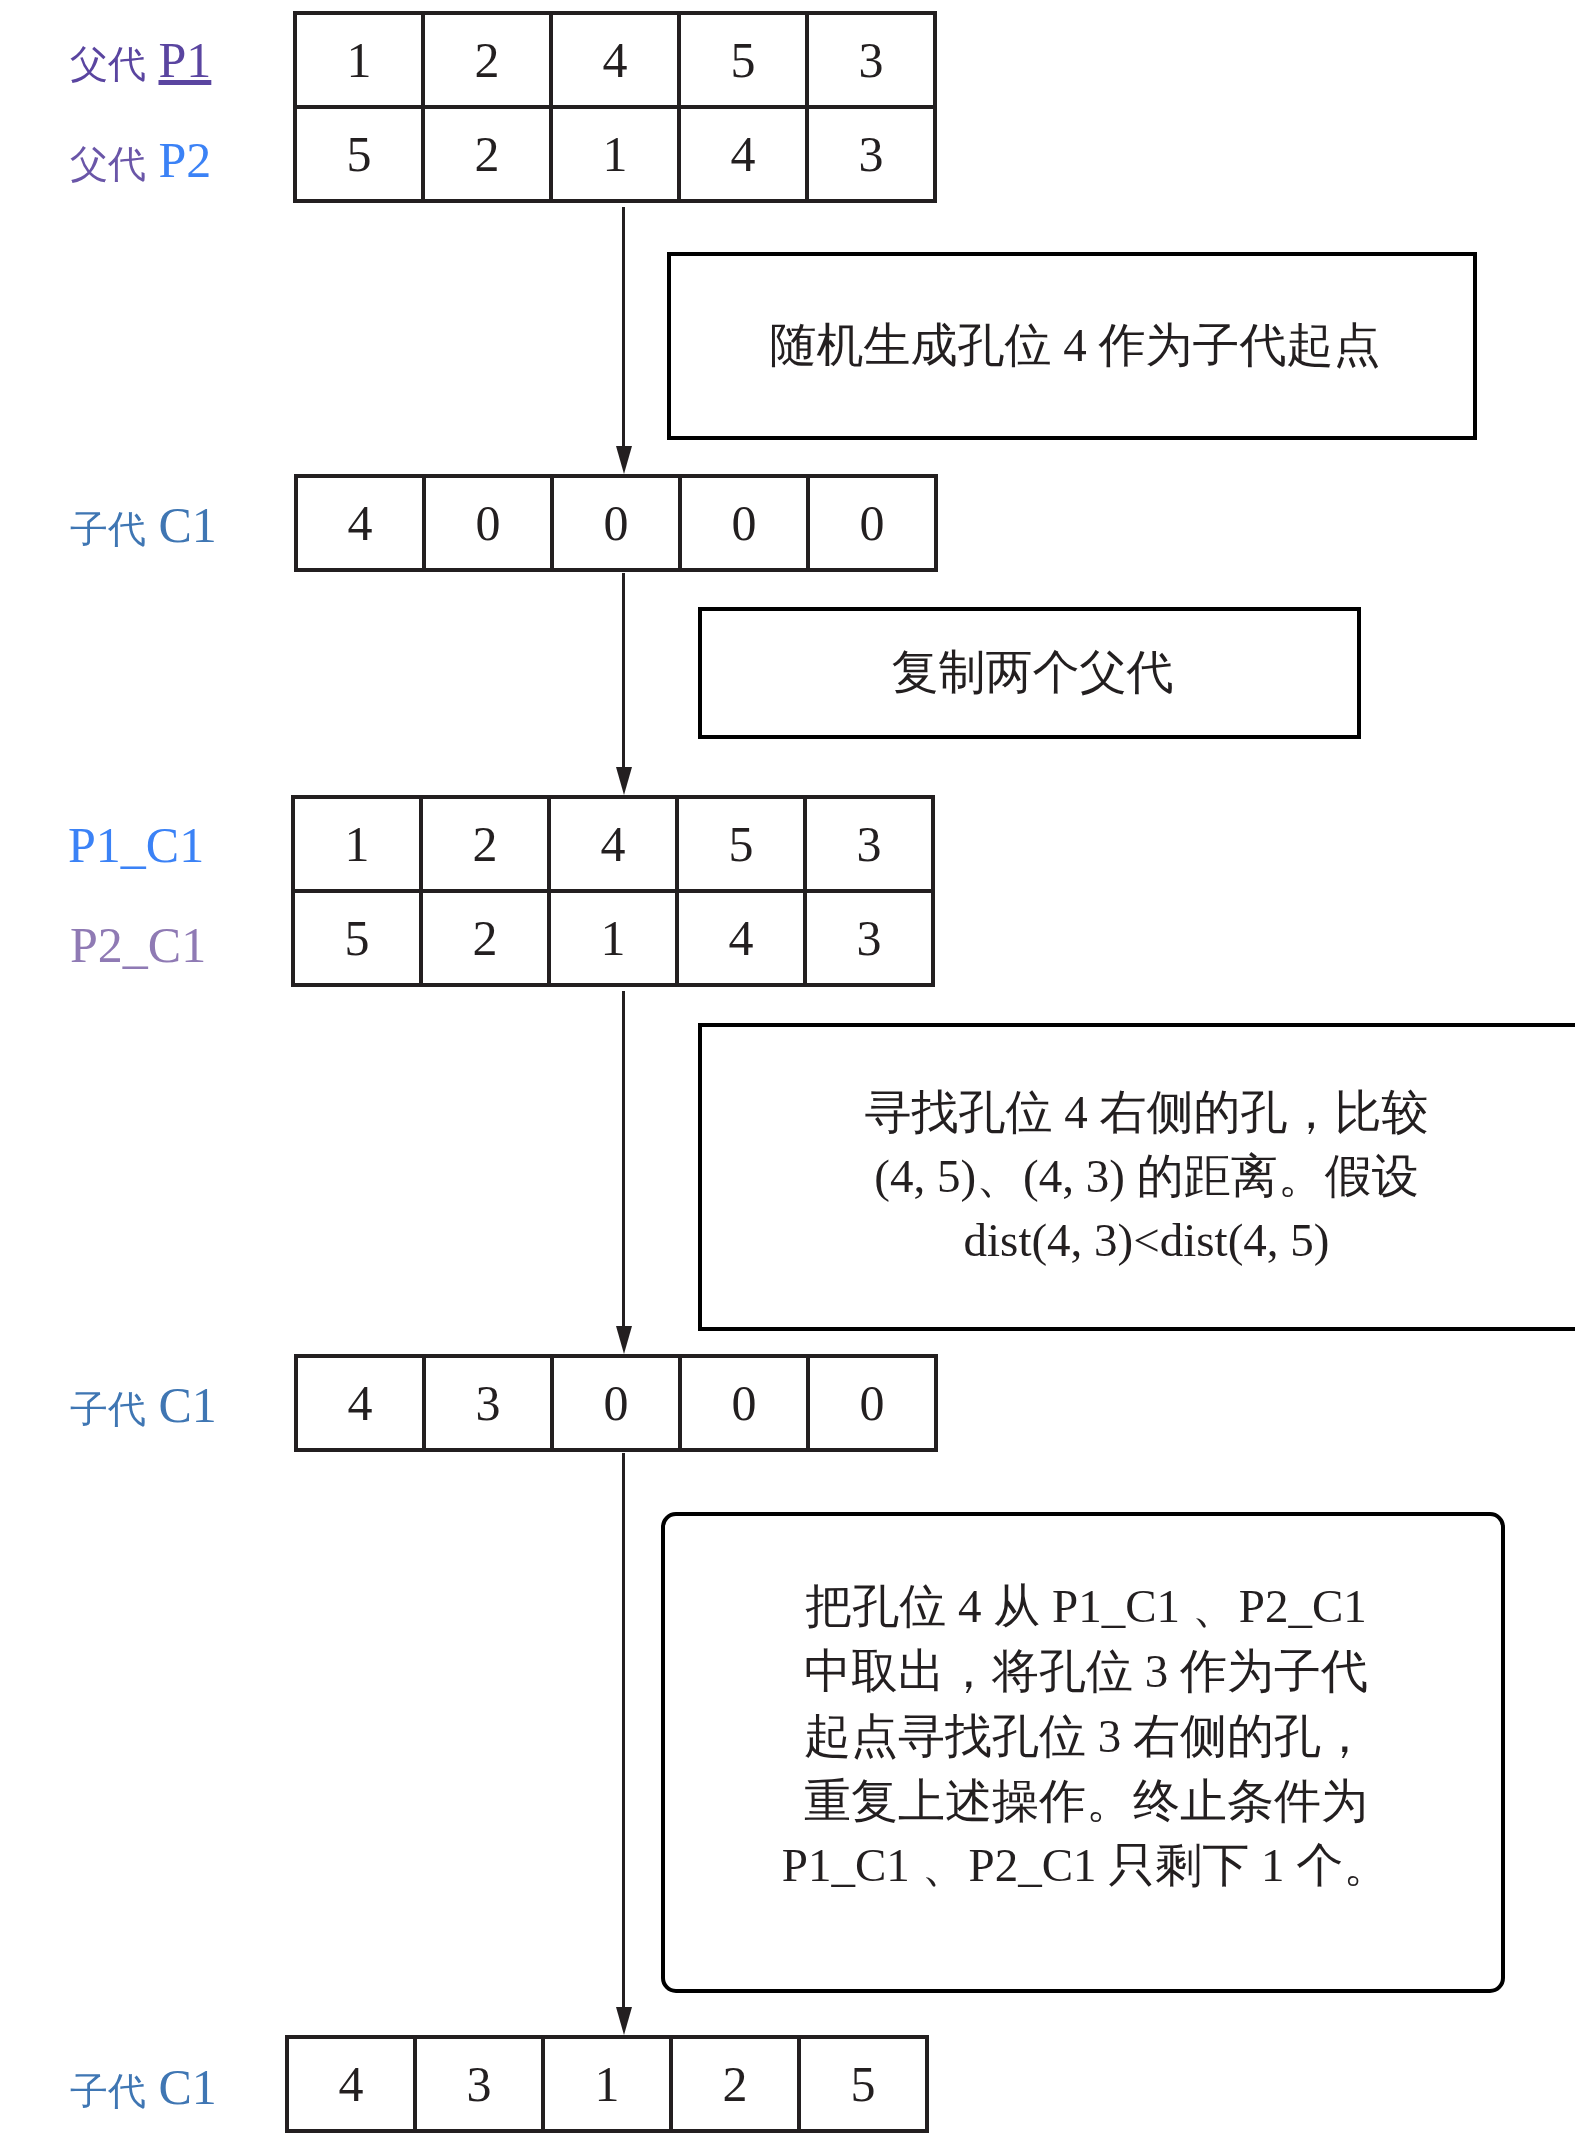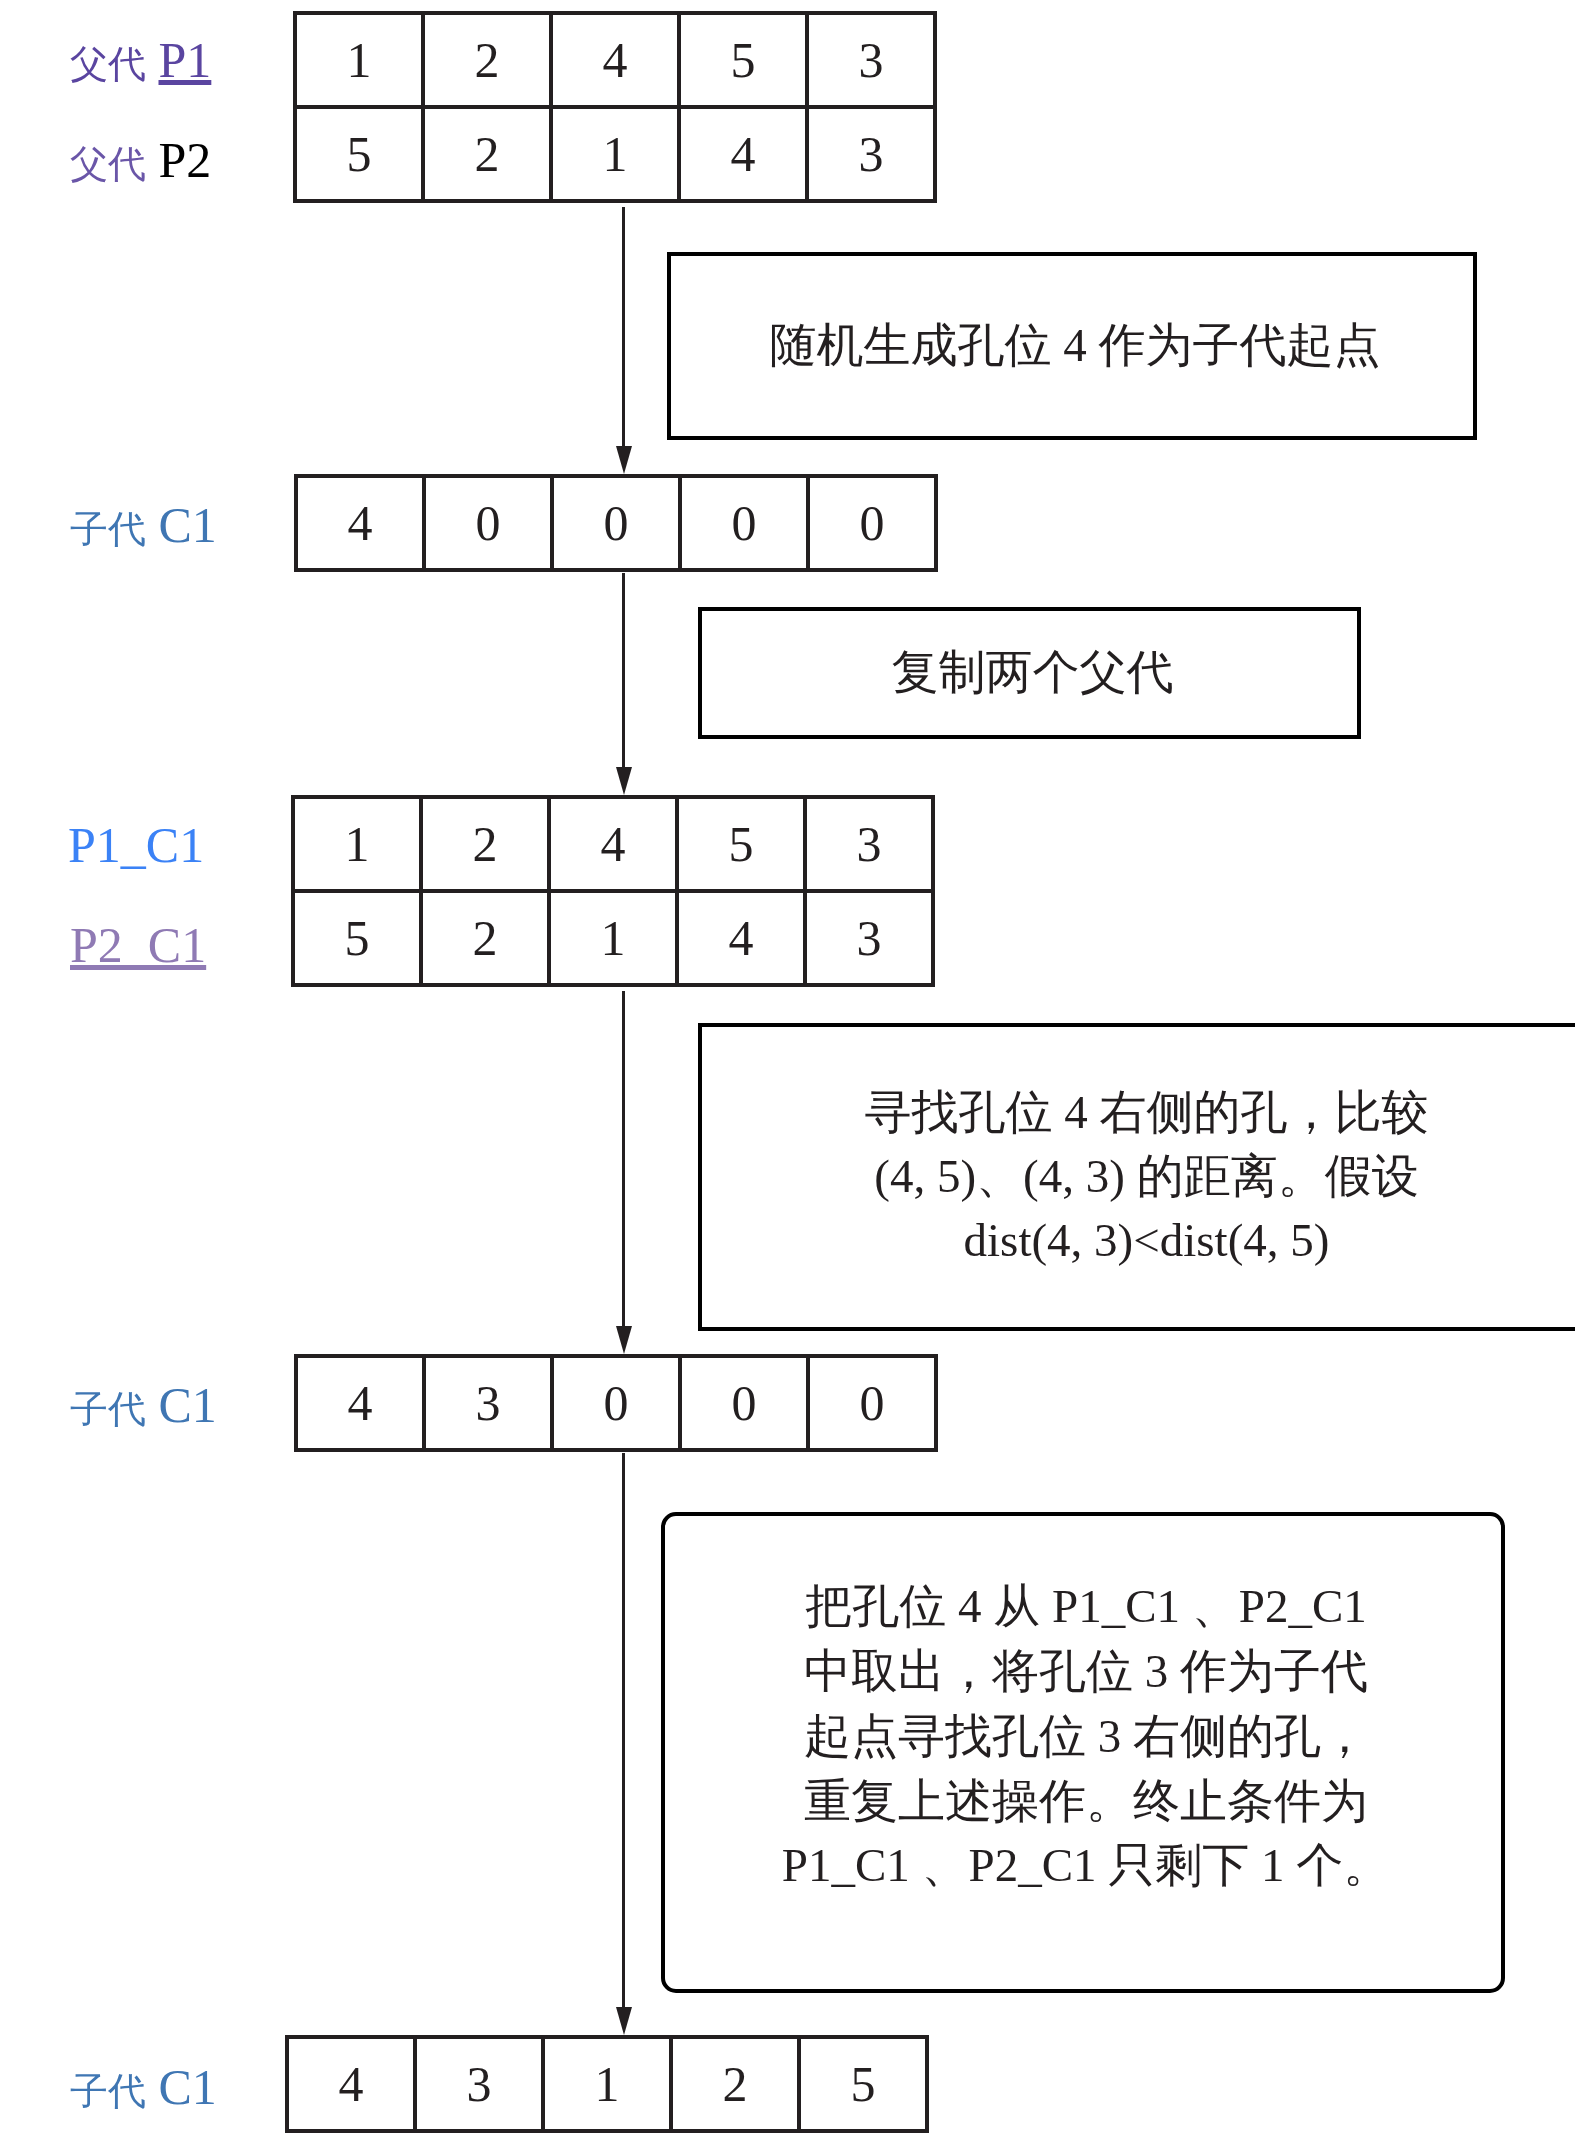--- a/index.html
+++ b/index.html
@@ -21,21 +21,21 @@
 </style>
 </head>
 <body>
 
 <div class="label" style="left:70px; top:35px;">
   <span class="cjk" style="color:#5a45a0;">父代</span>
   <span style="color:#5a45a0;text-decoration:underline;">P1</span>
 </div>
 <div class="label" style="left:70px; top:135px;">
   <span class="cjk" style="color:#6a56a8;">父代</span>
-  <span style="color:#000000;">P2</span>
+  <span style="color:#3b82f6;">P2</span>
 </div>
 <table class="grid" style="left:293px; top:11px;">
   <tbody>
       <tr>
     <td>1</td>
     <td>2</td>
     <td>4</td>
     <td>5</td>
     <td>3</td>
   </tr>
@@ -73,21 +73,21 @@
   </table>
 
 <div class="vline" style="left:622px; top:573px; height:196px;"></div>
 <div class="arrowhead" style="left:616px; top:767px;"></div>
 
 <div class="box" style="left:698px; top:607px; width:663px; height:132px;">
   <span class="txt">复制两个父代</span>
 </div>
 
 <div class="label" style="left:68px; top:820px; color:#3b82f6;">P1_C1</div>
-<div class="label" style="left:70px; top:920px; color:#8f7ab4;text-decoration:underline;">P2_C1</div>
+<div class="label" style="left:70px; top:920px; color:#8f7ab4;">P2_C1</div>
 <table class="grid" style="left:291px; top:795px;">
   <tbody>
       <tr>
     <td>1</td>
     <td>2</td>
     <td>4</td>
     <td>5</td>
     <td>3</td>
   </tr>
   <tr>

